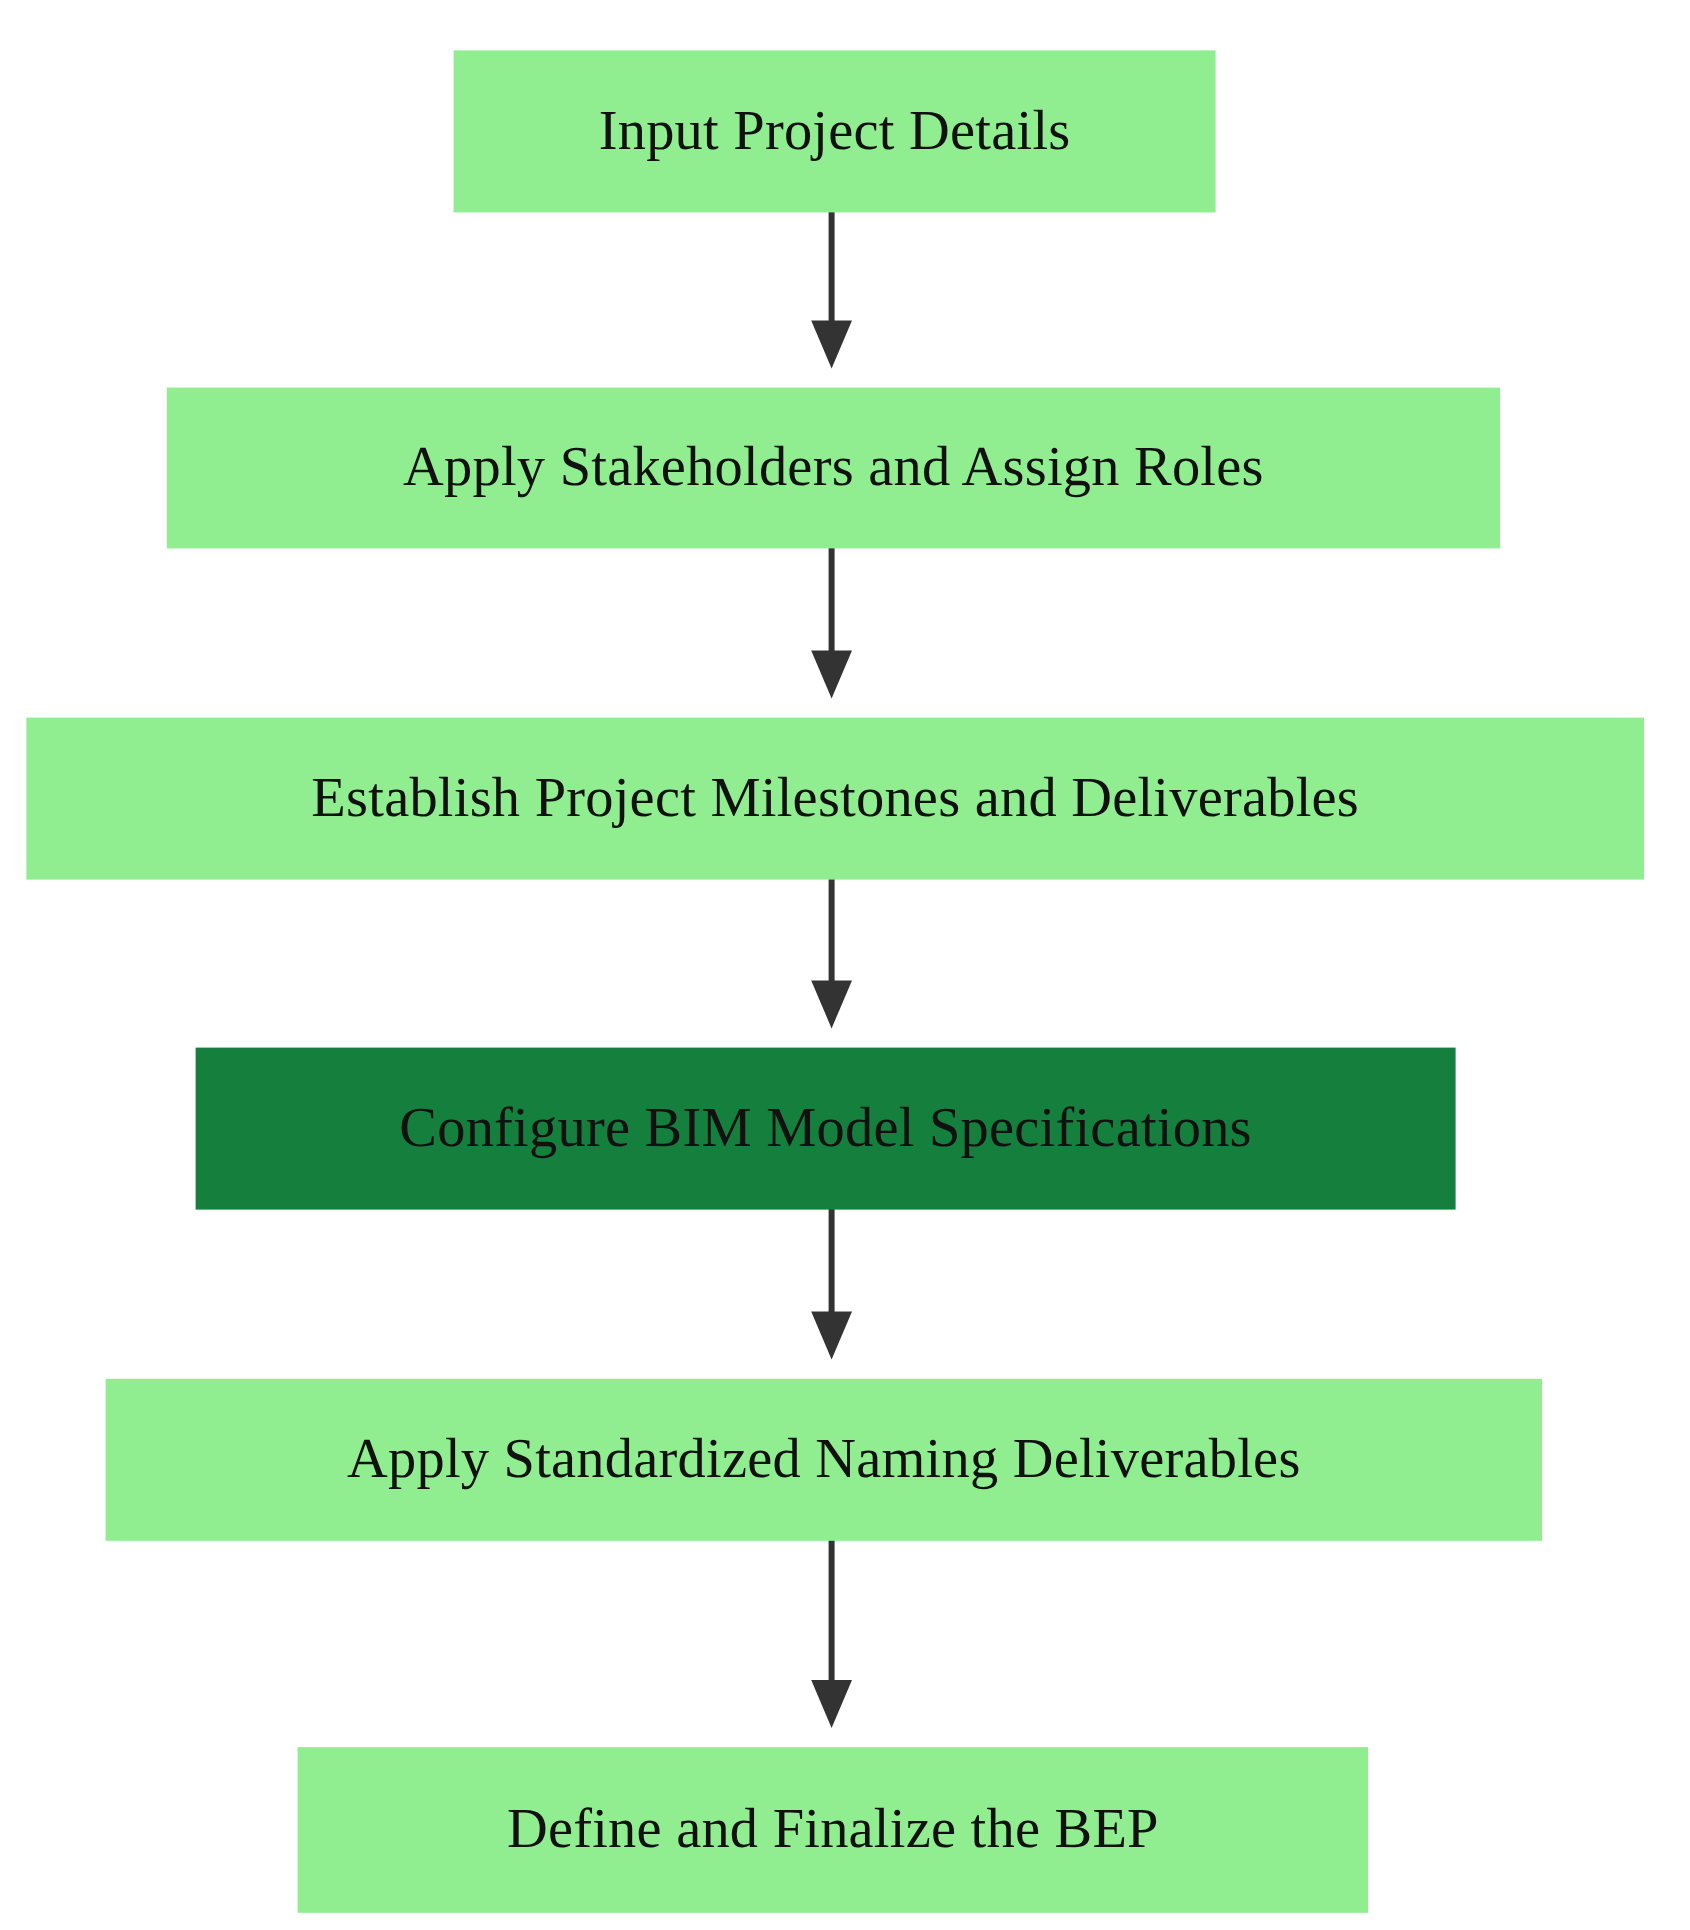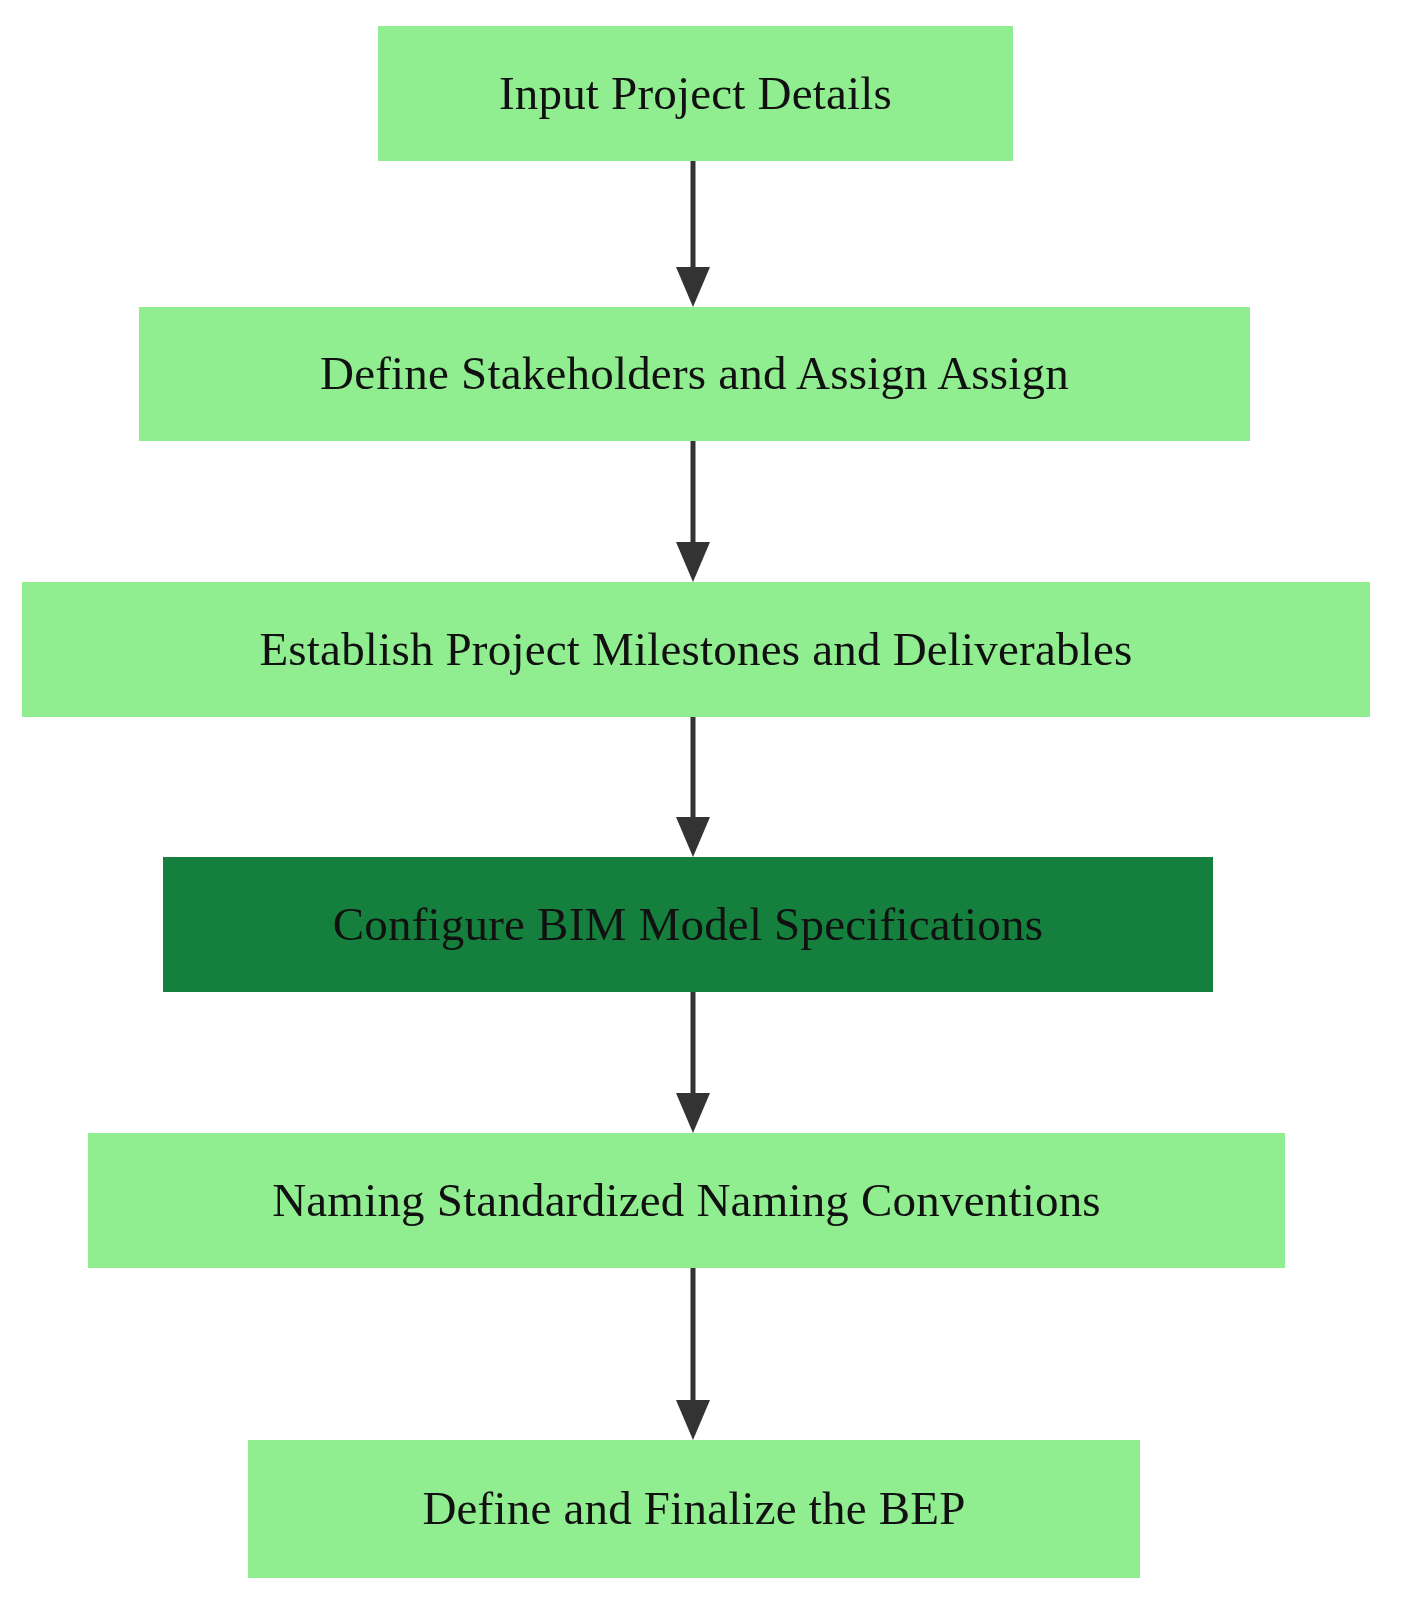--- a/index.html
+++ b/index.html
@@ -26,20 +26,21 @@
     align-items: center;
     justify-content: center;
     box-sizing: border-box;
     font-family: "Liberation Serif", "DejaVu Serif", serif;
     font-size: 47px;
     line-height: 1.05;
     letter-spacing: 0.2px;
     white-space: nowrap;
     text-align: center;
     user-select: none;
+    margin-top: 16px;
   }
   .node-label {
     display: block;
   }
   .edge {
     position: absolute;
     pointer-events: none;
   }
   .edge svg {
     display: block;
@@ -77,27 +78,27 @@
     <div class="edge" style="left: 673px; top: 1268px; width: 40px; height: 172px;">
       <svg width="40" height="172" viewBox="0 0 40 172">
         <line x1="20" y1="0" x2="20" y2="138" stroke="#333333" stroke-width="5"></line>
         <polygon points="3,132 37,132 20,172" fill="#333333"></polygon>
       </svg>
     </div>
     <div class="node" style="left: 378px; top: 26px; width: 635px; height: 135px; background: rgb(144, 238, 144); color: rgb(17, 17, 17);">
       <span class="node-label">Input Project Details</span>
     </div>
     <div class="node" style="left: 139px; top: 307px; width: 1111px; height: 134px; background: rgb(144, 238, 144); color: rgb(17, 17, 17);">
-      <span class="node-label">Define Stakeholders and Assign Assign</span>
+      <span class="node-label">Apply Stakeholders and Assign Roles</span>
     </div>
     <div class="node" style="left: 22px; top: 582px; width: 1348px; height: 135px; background: rgb(144, 238, 144); color: rgb(17, 17, 17); align-items: center;">
       <span class="node-label">Establish Project Milestones and Deliverables</span>
     </div>
     <div class="node" style="left: 163px; top: 857px; width: 1050px; height: 135px; background: #15803d; color: rgb(17, 17, 17);">
       <span class="node-label">Configure BIM Model Specifications</span>
     </div>
     <div class="node" style="left: 88px; top: 1133px; width: 1197px; height: 135px; background: rgb(144, 238, 144); color: rgb(17, 17, 17);">
-      <span class="node-label">Naming Standardized Naming Conventions</span>
+      <span class="node-label">Apply Standardized Naming Deliverables</span>
     </div>
     <div class="node" style="left: 248px; top: 1440px; width: 892px; height: 138px; background: rgb(144, 238, 144); color: rgb(17, 17, 17);">
       <span class="node-label">Define and Finalize the BEP</span>
     </div>
   </div>
 
 </body></html>

